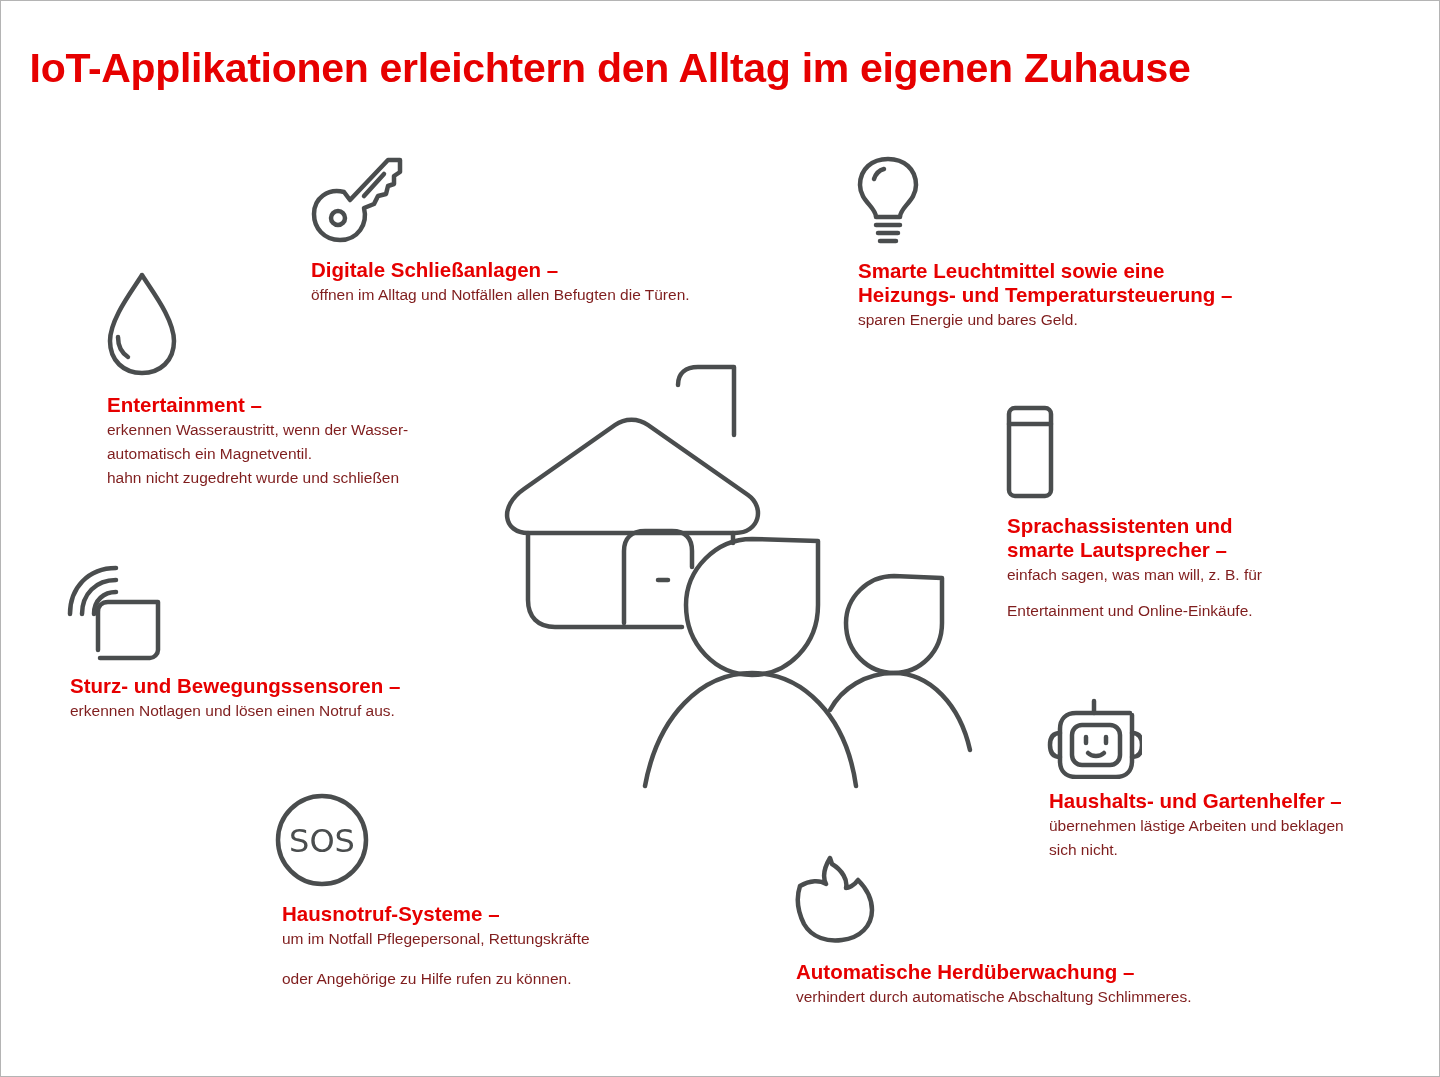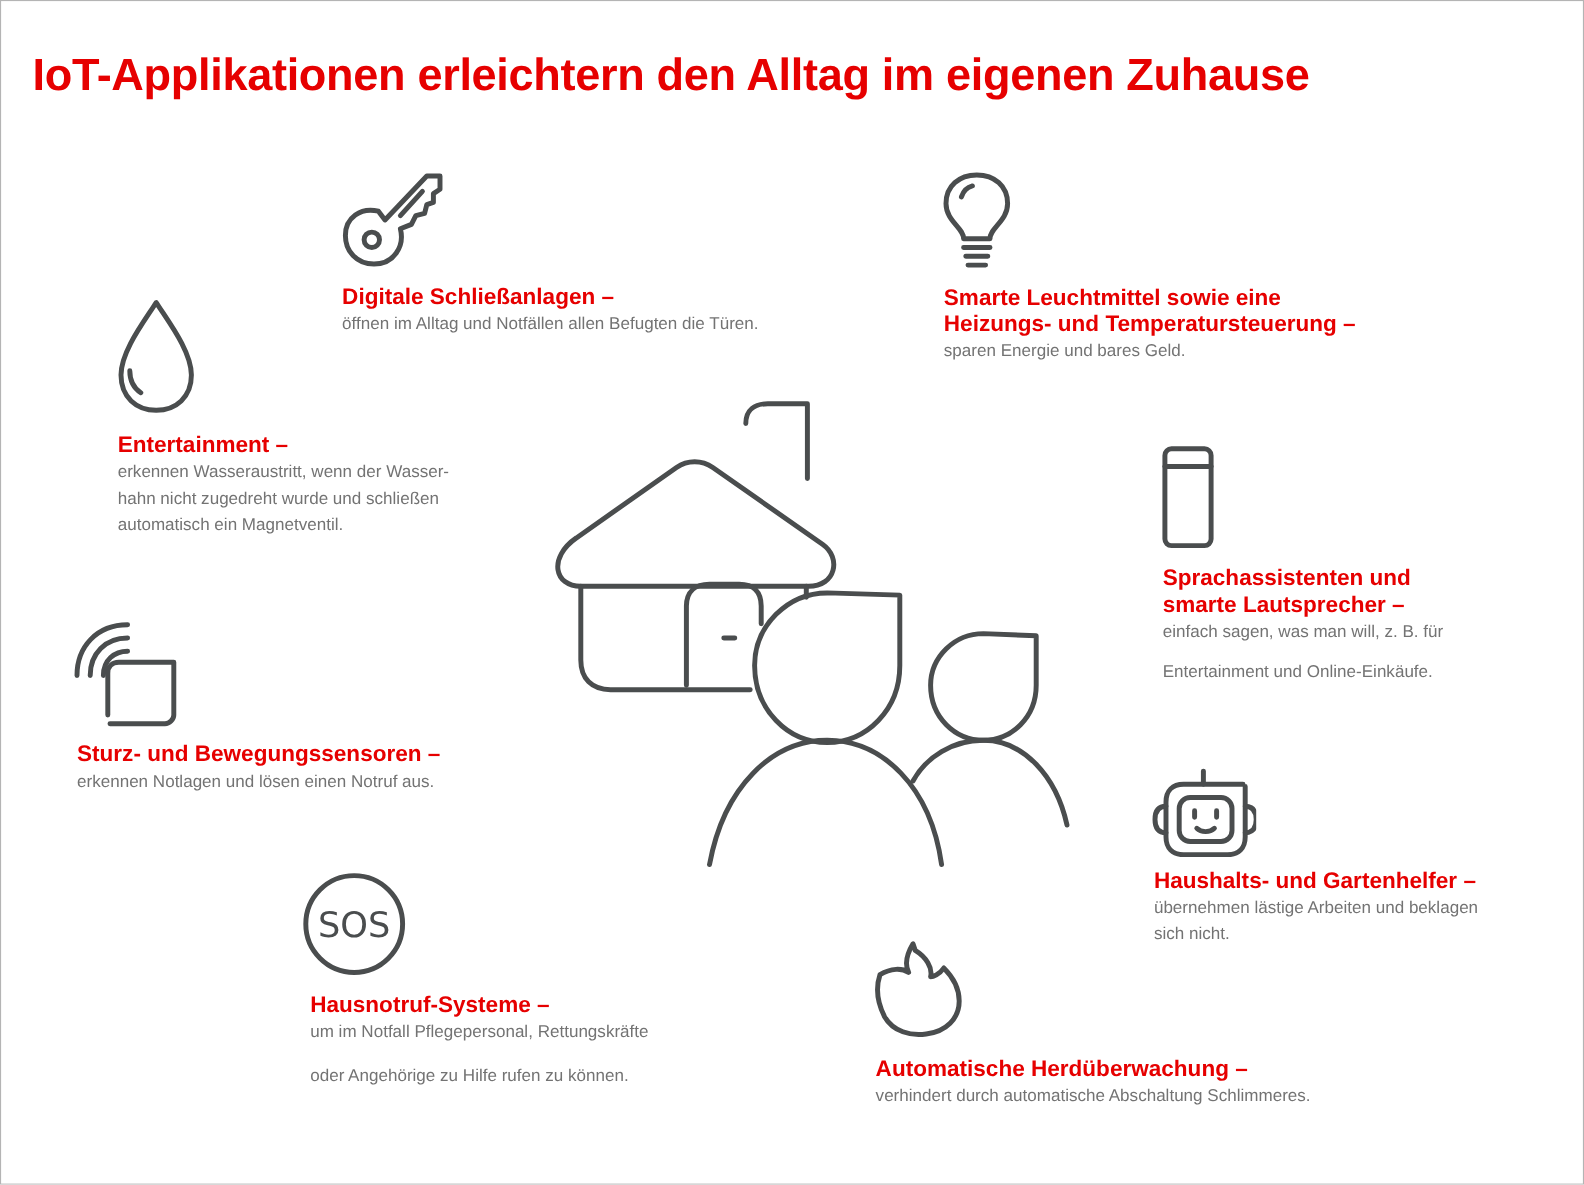--- a/index.html
+++ b/index.html
@@ -2,21 +2,21 @@
 <html><head>
   <meta charset="utf-8">
   <style>
     html, body { margin: 0; padding: 0; background: #ffffff; }
     body { width: 1440px; height: 1077px; position: relative; overflow: hidden; font-family: "Liberation Sans", sans-serif; }
     .frame { position: absolute; left: 0; top: 0; width: 1438px; height: 1075px; border: 1px solid #b4b4b4; }
     .title { position: absolute; left: 0; top: 40px; width: 1220px; text-align: center; color: #e60000; font-weight: bold; font-size: 41px; letter-spacing: -0.3px; line-height: 56px; }
     .item { position: absolute; }
     .item .icon { position: absolute; }
     .item .heading { color: #e60000; font-weight: bold; font-size: 20.5px; line-height: 24px; white-space: nowrap; }
-    .item .body { color: #737373; font-size: 15.5px; line-height: 24px; white-space: nowrap; margin-top: 1px; }
+    .item .body { color: #7f1d1d; font-size: 15.5px; line-height: 24px; white-space: nowrap; margin-top: 1px; }
     svg .s { fill: none; stroke: #4a4d4e; stroke-width: 4.5; stroke-linecap: round; stroke-linejoin: round; }
   </style>
 </head>
 <body>
 
 <div class="frame"></div>
 
 <h1 class="title" style="margin:0;">IoT-Applikationen erleichtern den Alltag im eigenen Zuhause</h1>
 
 <svg style="position:absolute;left:490px;top:355px;" width="500" height="450" viewBox="0 0 500 450">
@@ -61,25 +61,25 @@
   <div class="body">sparen Energie und bares Geld.</div>
 </div>
 
 <div class="item" style="left:107px;top:393px;">
   <svg class="icon" style="left:-3px;top:-122px;" width="80" height="108" viewBox="0 0 80 108">
     <path class="s" d="M38 4 C28 20 6 48 6 70 C6 90 20 102 38 102 C56 102 70 90 70 70 C70 48 48 20 38 4 Z"></path>
     <path class="s" d="M14 66 C14 76 18 82 24 86"></path>
   </svg>
   <div class="heading">Entertainment –</div>
   <div class="body">erkennen Wasseraustritt, wenn der Wasser-</div>
+  <div class="body" style="margin-top:0;">automatisch ein Magnetventil.</div>
   <div class="body" style="margin-top:0;">hahn nicht zugedreht wurde und schließen</div>
-  <div class="body" style="margin-top:0;">automatisch ein Magnetventil.</div>
 </div>
 
-<div class="item" style="left:1057px;top:514px;">
+<div class="item" style="left:1007px;top:514px;">
   <svg class="icon" style="left:-2px;top:-110px;" width="52" height="96" viewBox="0 0 52 96">
     <rect class="s" x="4" y="4" width="42" height="88" rx="6"></rect>
     <path class="s" d="M4 20 L46 20"></path>
   </svg>
   <div class="heading">Sprachassistenten und</div>
   <div class="heading">smarte Lautsprecher –</div>
   <div class="body">einfach sagen, was man will, z. B. für</div>
   <div class="body" style="margin-top:12px;">Entertainment und Online-Einkäufe.</div>
 </div>
 

